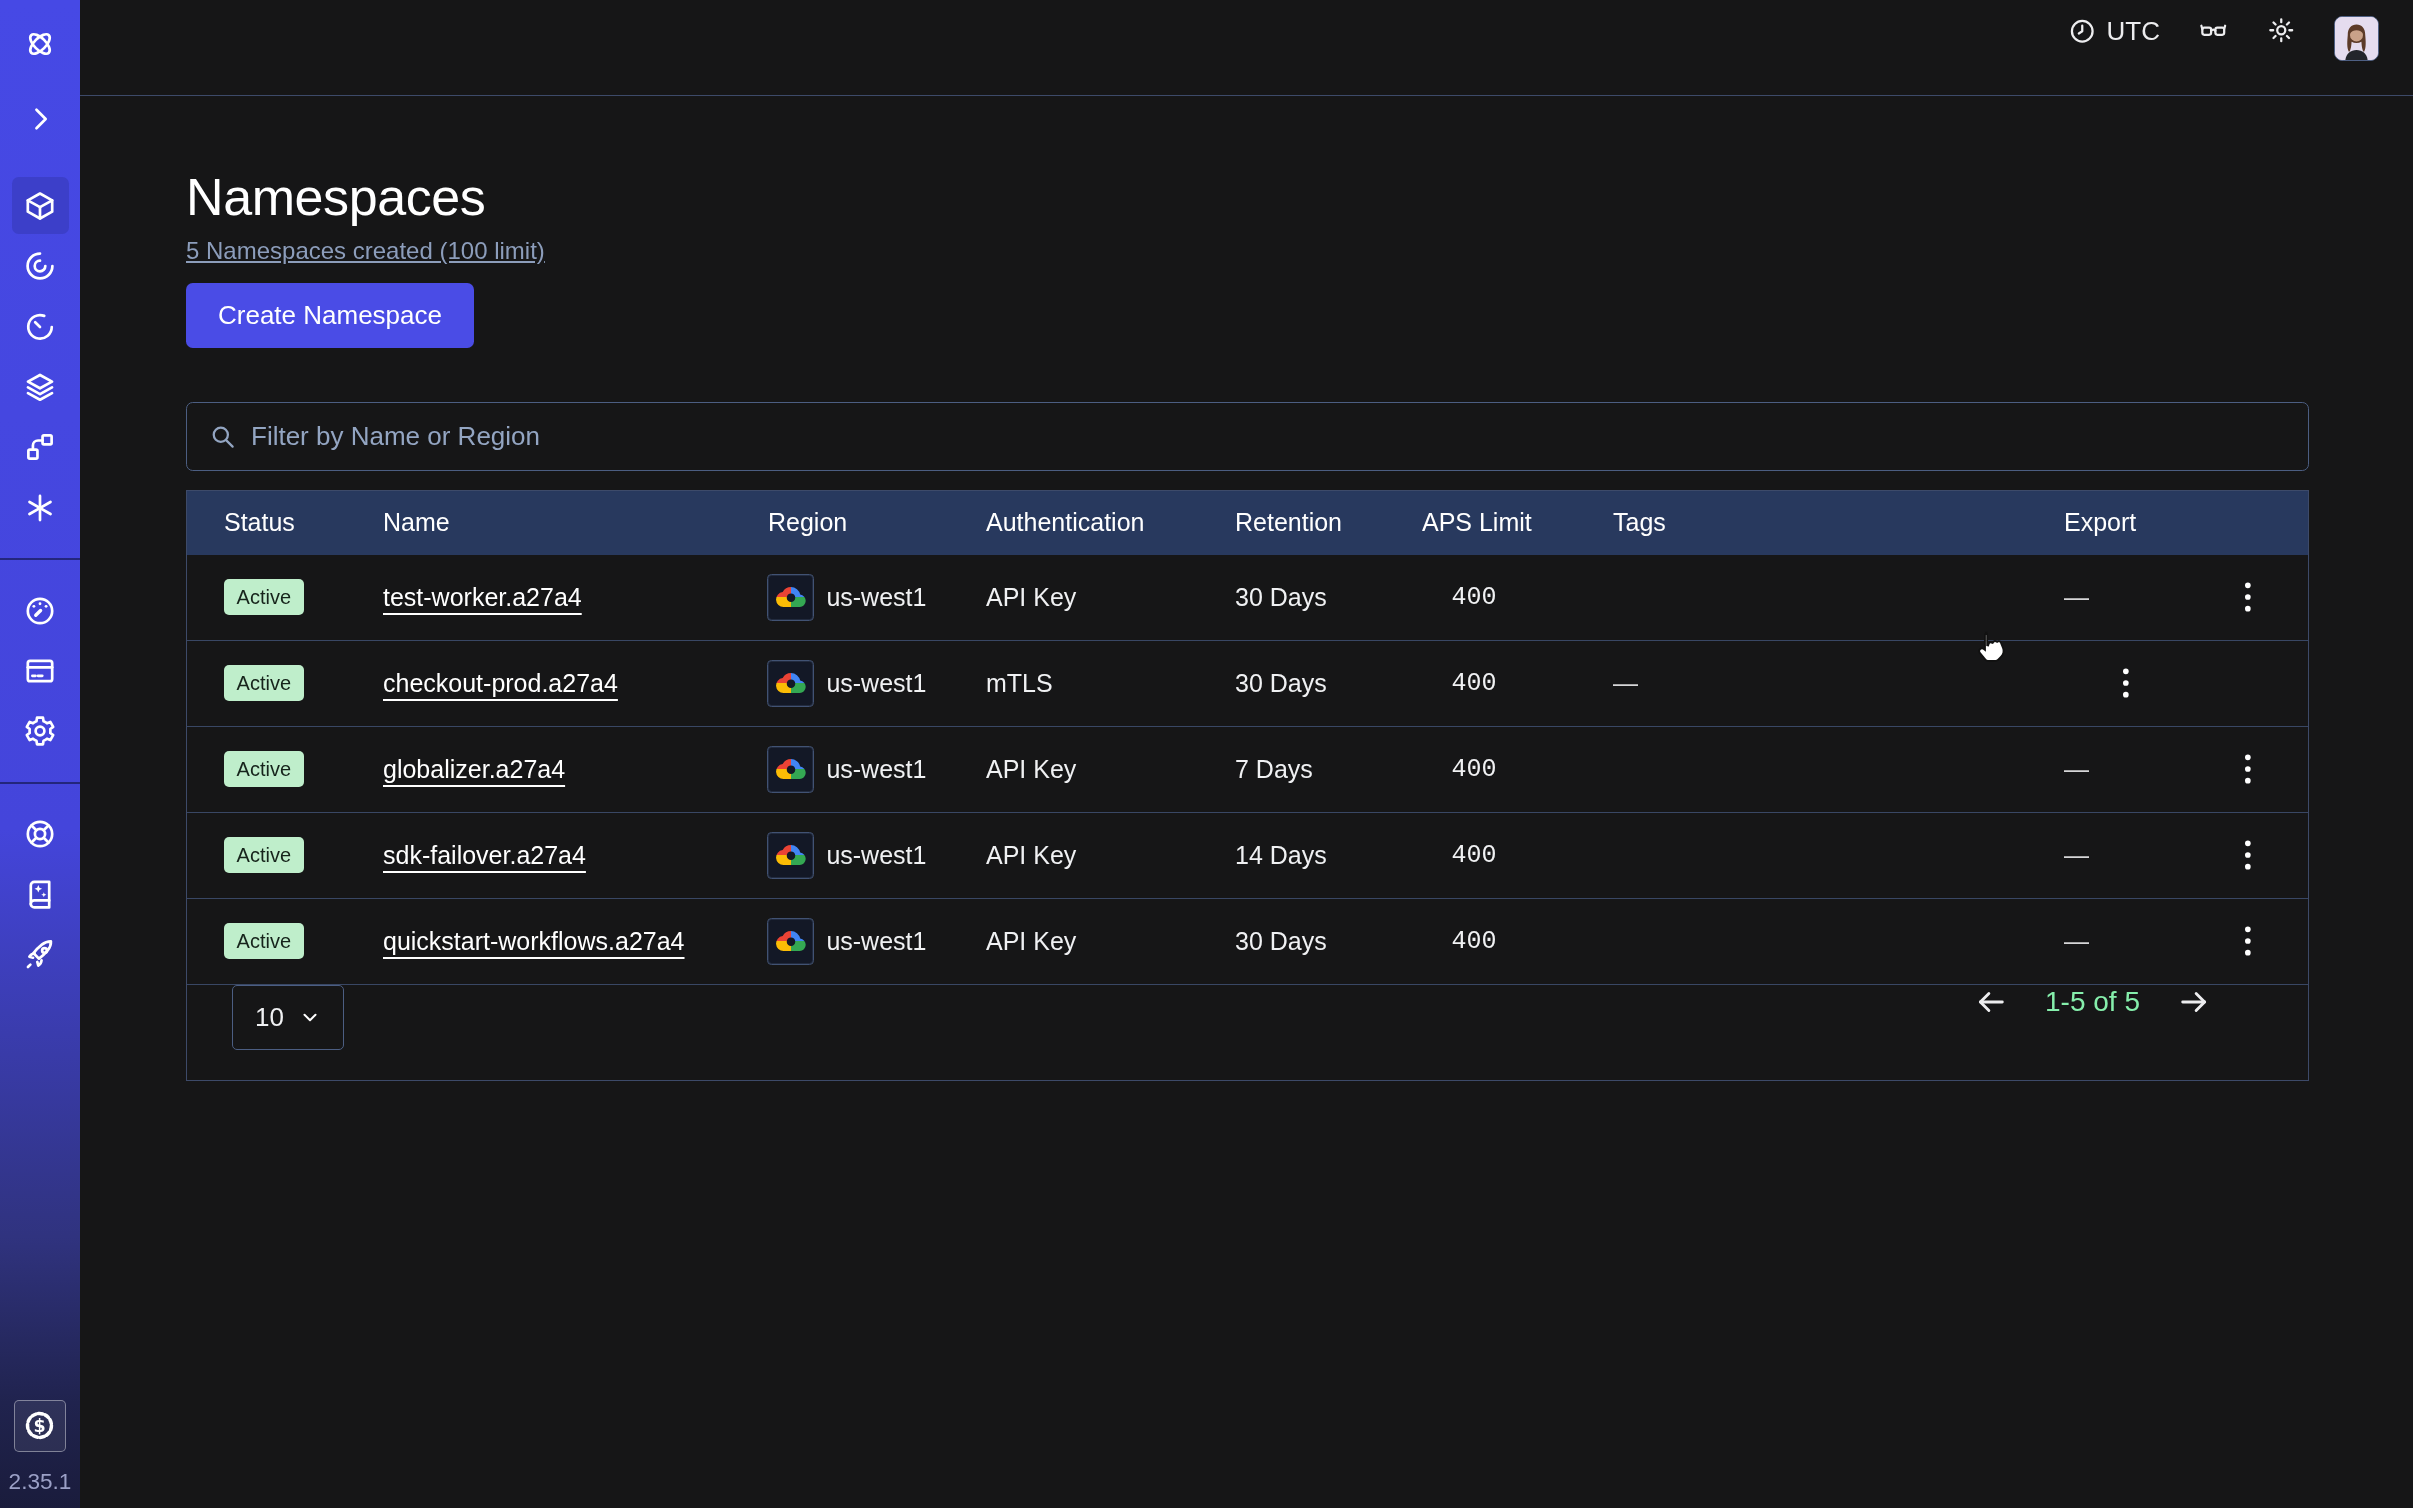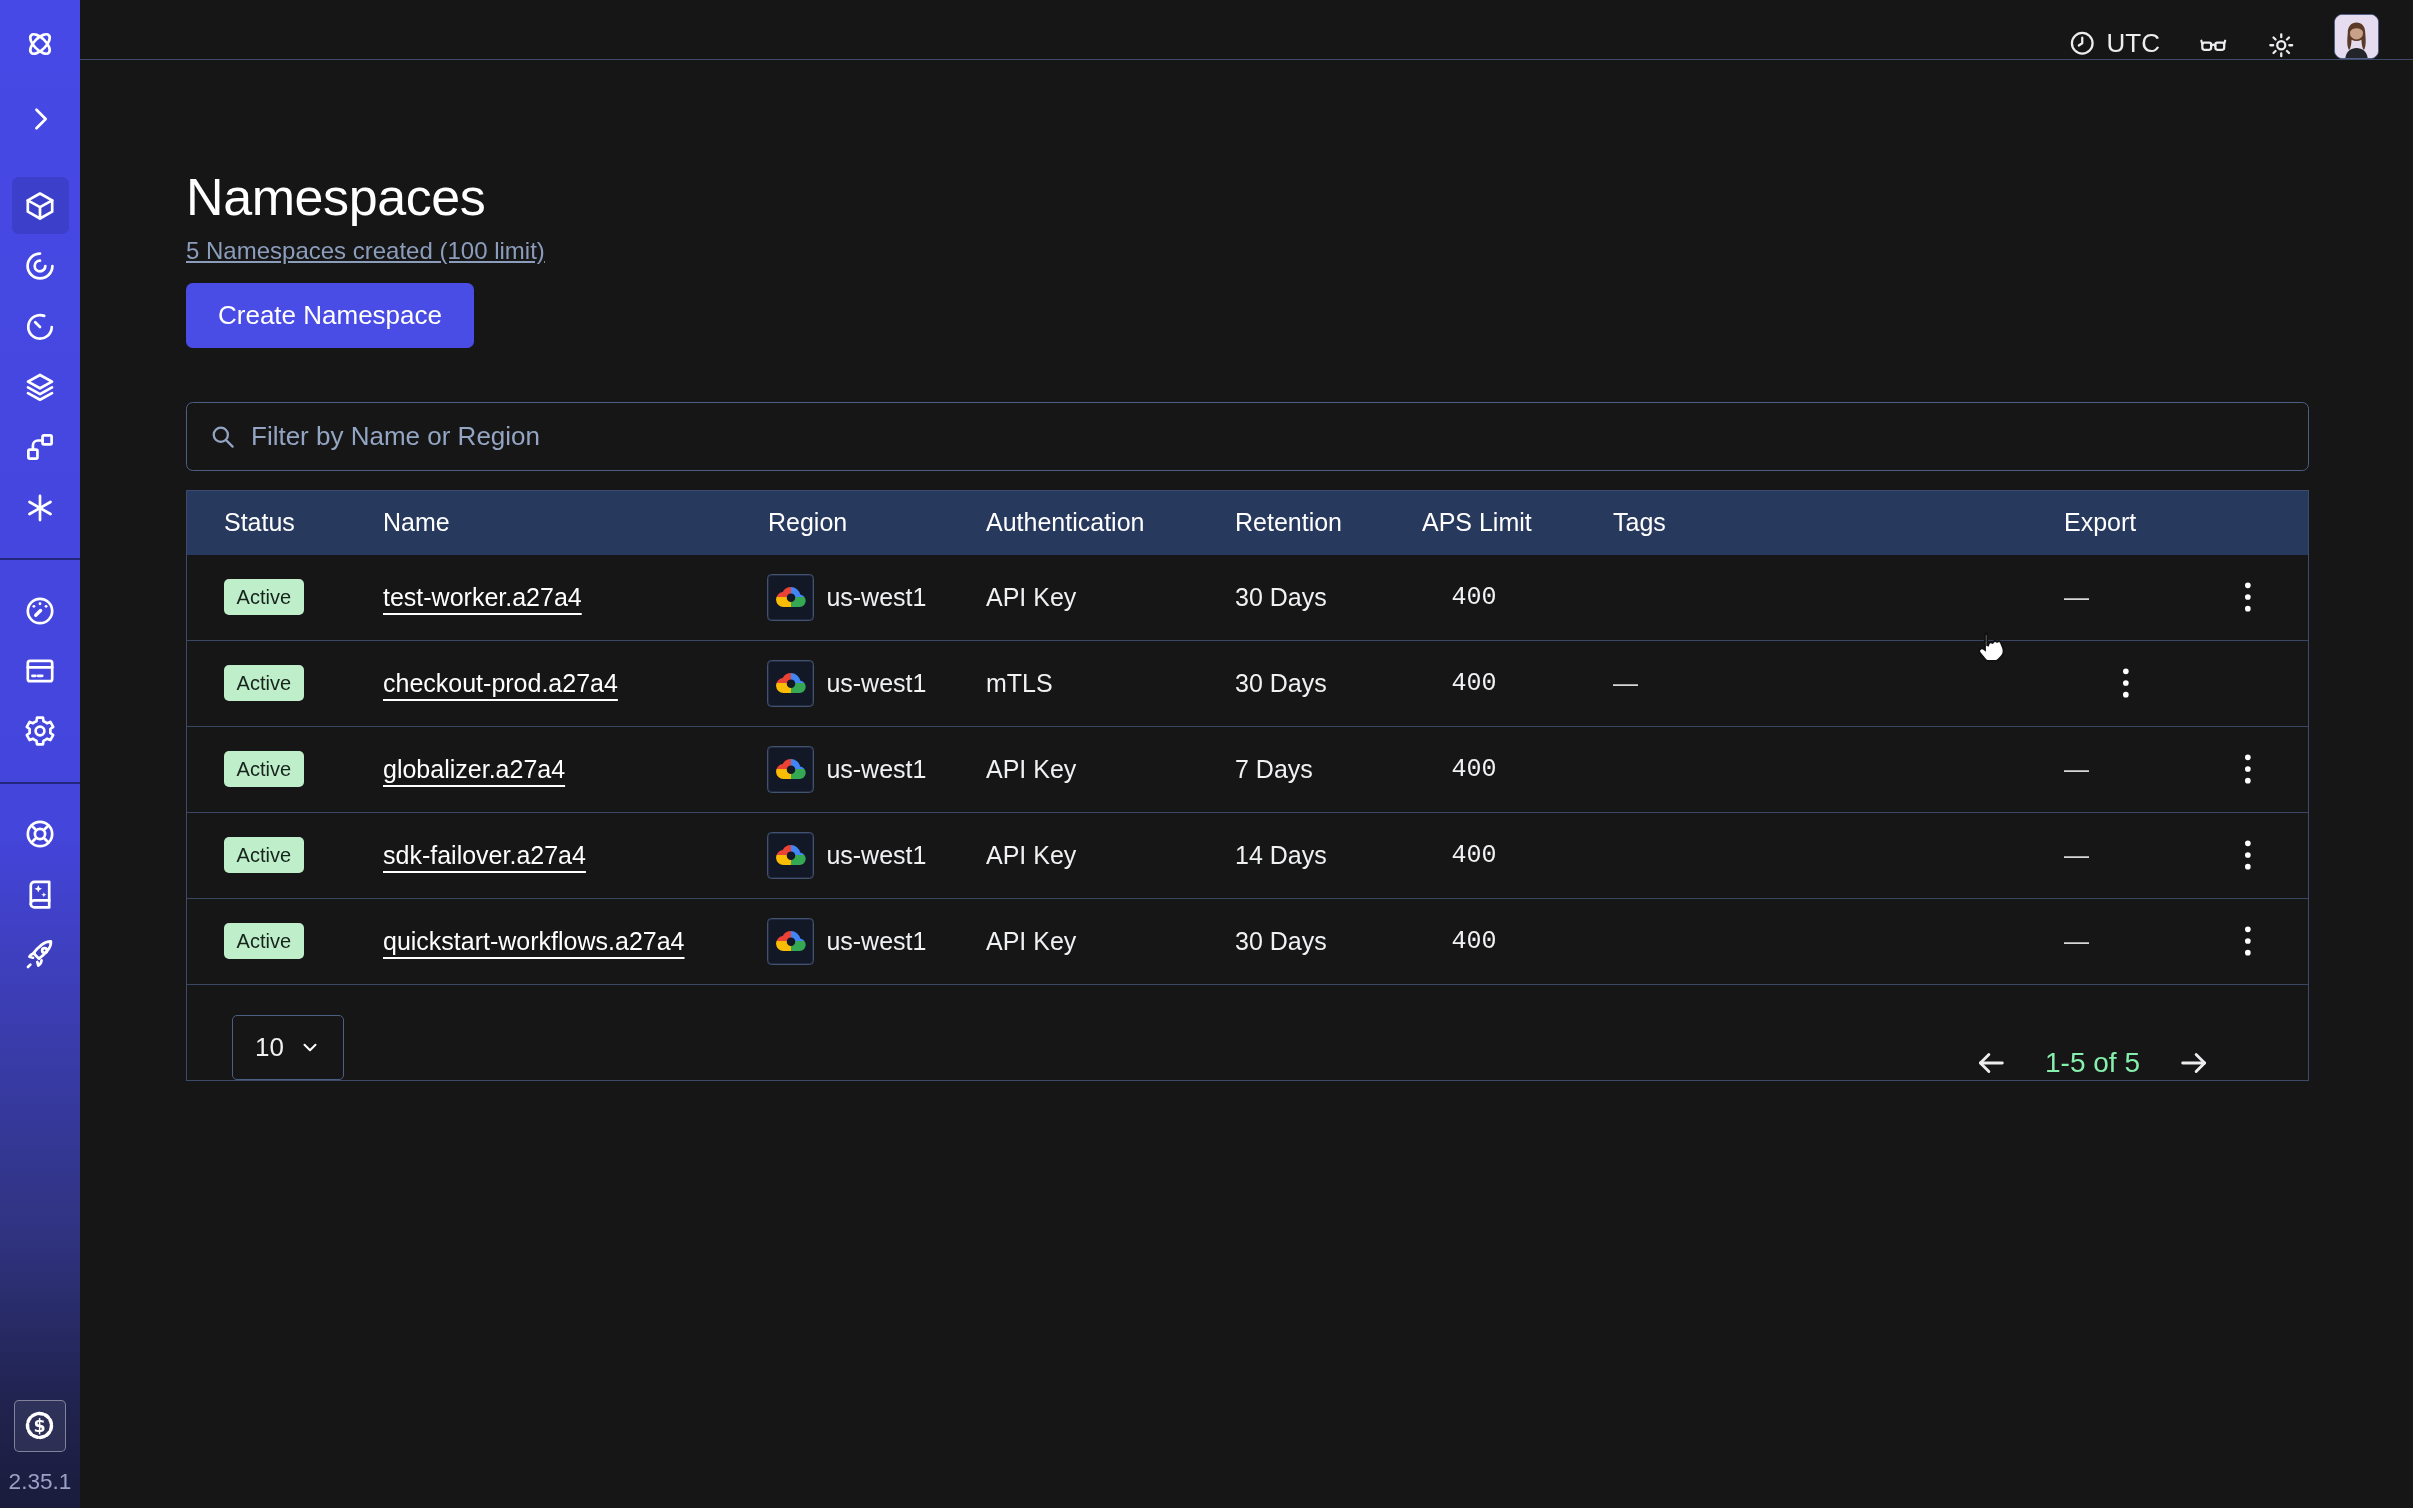--- a/index.html
+++ b/index.html
@@ -25,22 +25,22 @@
   .side-group{display:flex;flex-direction:column;align-items:center;gap:3.4px;}
   .g1{margin-top:30px;}
   .side-divider{width:80px;height:1.7px;background:rgba(10,12,45,.55);margin:22px 0;flex:0 0 auto;}
   .side-bottom{margin-top:auto;display:flex;flex-direction:column;align-items:center;margin-bottom:13.4px;}
   .credits-btn{width:52px;height:52px;border:1.7px solid rgba(255,255,255,.4);border-radius:5px;background:rgba(255,255,255,.07);
     display:flex;align-items:center;justify-content:center;cursor:pointer;}
   .credits-btn svg{width:35px;height:35px;stroke:#fff;fill:none;stroke-width:2;stroke-linecap:round;}
   .version{margin-top:17px;font-size:22.6px;color:#9BA0C6;}
 
   
-  .topbar{position:absolute;left:80px;top:0;right:0;height:60px;background:var(--page-bg);
-    border-bottom:1.7px solid var(--border);display:flex;align-items:flex-end;justify-content:flex-end;gap:39px;padding-right:34px;}
+  .topbar{position:absolute;left:80px;top:16px;right:0;height:80px;background:var(--page-bg);
+    border-bottom:1.7px solid var(--border);display:flex;align-items:flex-start;justify-content:flex-end;gap:39px;padding-right:34px;}
   .tz{display:flex;align-items:center;gap:10px;cursor:pointer;}
   .tz svg,.top-icon svg{width:28.5px;height:28.5px;stroke:#EDEDEF;fill:none;stroke-width:1.9;stroke-linecap:round;stroke-linejoin:round;}
   .tz-label{font-size:26px;color:#EDEDEF;}
   .top-icon{cursor:pointer;display:flex;}
   .avatar{width:45px;height:45px;border-radius:8.4px;border:1.7px solid #4E5F83;overflow:hidden;cursor:pointer;background:#E5DCEF;}
 
   
   .main{position:absolute;left:80px;top:82px;right:0;bottom:0;padding:85px 104px 0 106px;}
   .page-head{display:flex;justify-content:space-between;align-items:flex-start;flex-direction:column;}
   .page-title{font-size:52px;font-weight:500;color:#fff;letter-spacing:-0.4px;}
@@ -73,21 +73,21 @@
   .tag-key{font-size:23.5px;color:#fff;}
   .tag-value{background:var(--tag-inner-bg);border-radius:5px;padding:3.4px 11.7px;font-size:23.5px;color:#fff;}
   .tag-more{font-size:25px;color:#fff;}
   .tag-chevron svg{width:25px;height:25px;stroke:#fff;fill:none;stroke-width:2.2;stroke-linecap:round;stroke-linejoin:round;cursor:pointer;}
   .c-export{color:#D6D6D8;}
   .c-kebab{display:flex;justify-content:center;}
   .kebab{cursor:pointer;padding:5px;}
   .kebab svg{width:11.7px;height:34px;fill:#fff;}
 
   
-  .tfoot{height:95px;display:flex;align-items:flex-end;justify-content:space-between;padding:0 97px 0 45px;}
+  .tfoot{height:95px;display:flex;align-items:flex-start;justify-content:space-between;padding:0 97px 0 45px;}
   .page-size{width:112px;height:65px;border:1.7px solid var(--input-border);border-radius:5px;display:flex;align-items:center;
     justify-content:center;gap:15px;font-size:26px;cursor:pointer;}
   .page-size svg{width:22px;height:22px;stroke:#fff;fill:none;stroke-width:2.2;stroke-linecap:round;stroke-linejoin:round;}
   .pager{display:flex;align-items:center;gap:37px;}
   .pager-arrow{cursor:pointer;display:flex;}
   .pager-arrow svg{width:34px;height:34px;stroke:#EDEDEF;fill:none;stroke-width:2;stroke-linecap:round;stroke-linejoin:round;}
   .pager-range{font-size:28px;color:#86efac;}
 
   .cursor{position:absolute;left:1969px;top:629px;width:40px;height:40px;z-index:50;pointer-events:none;}
 </style>

